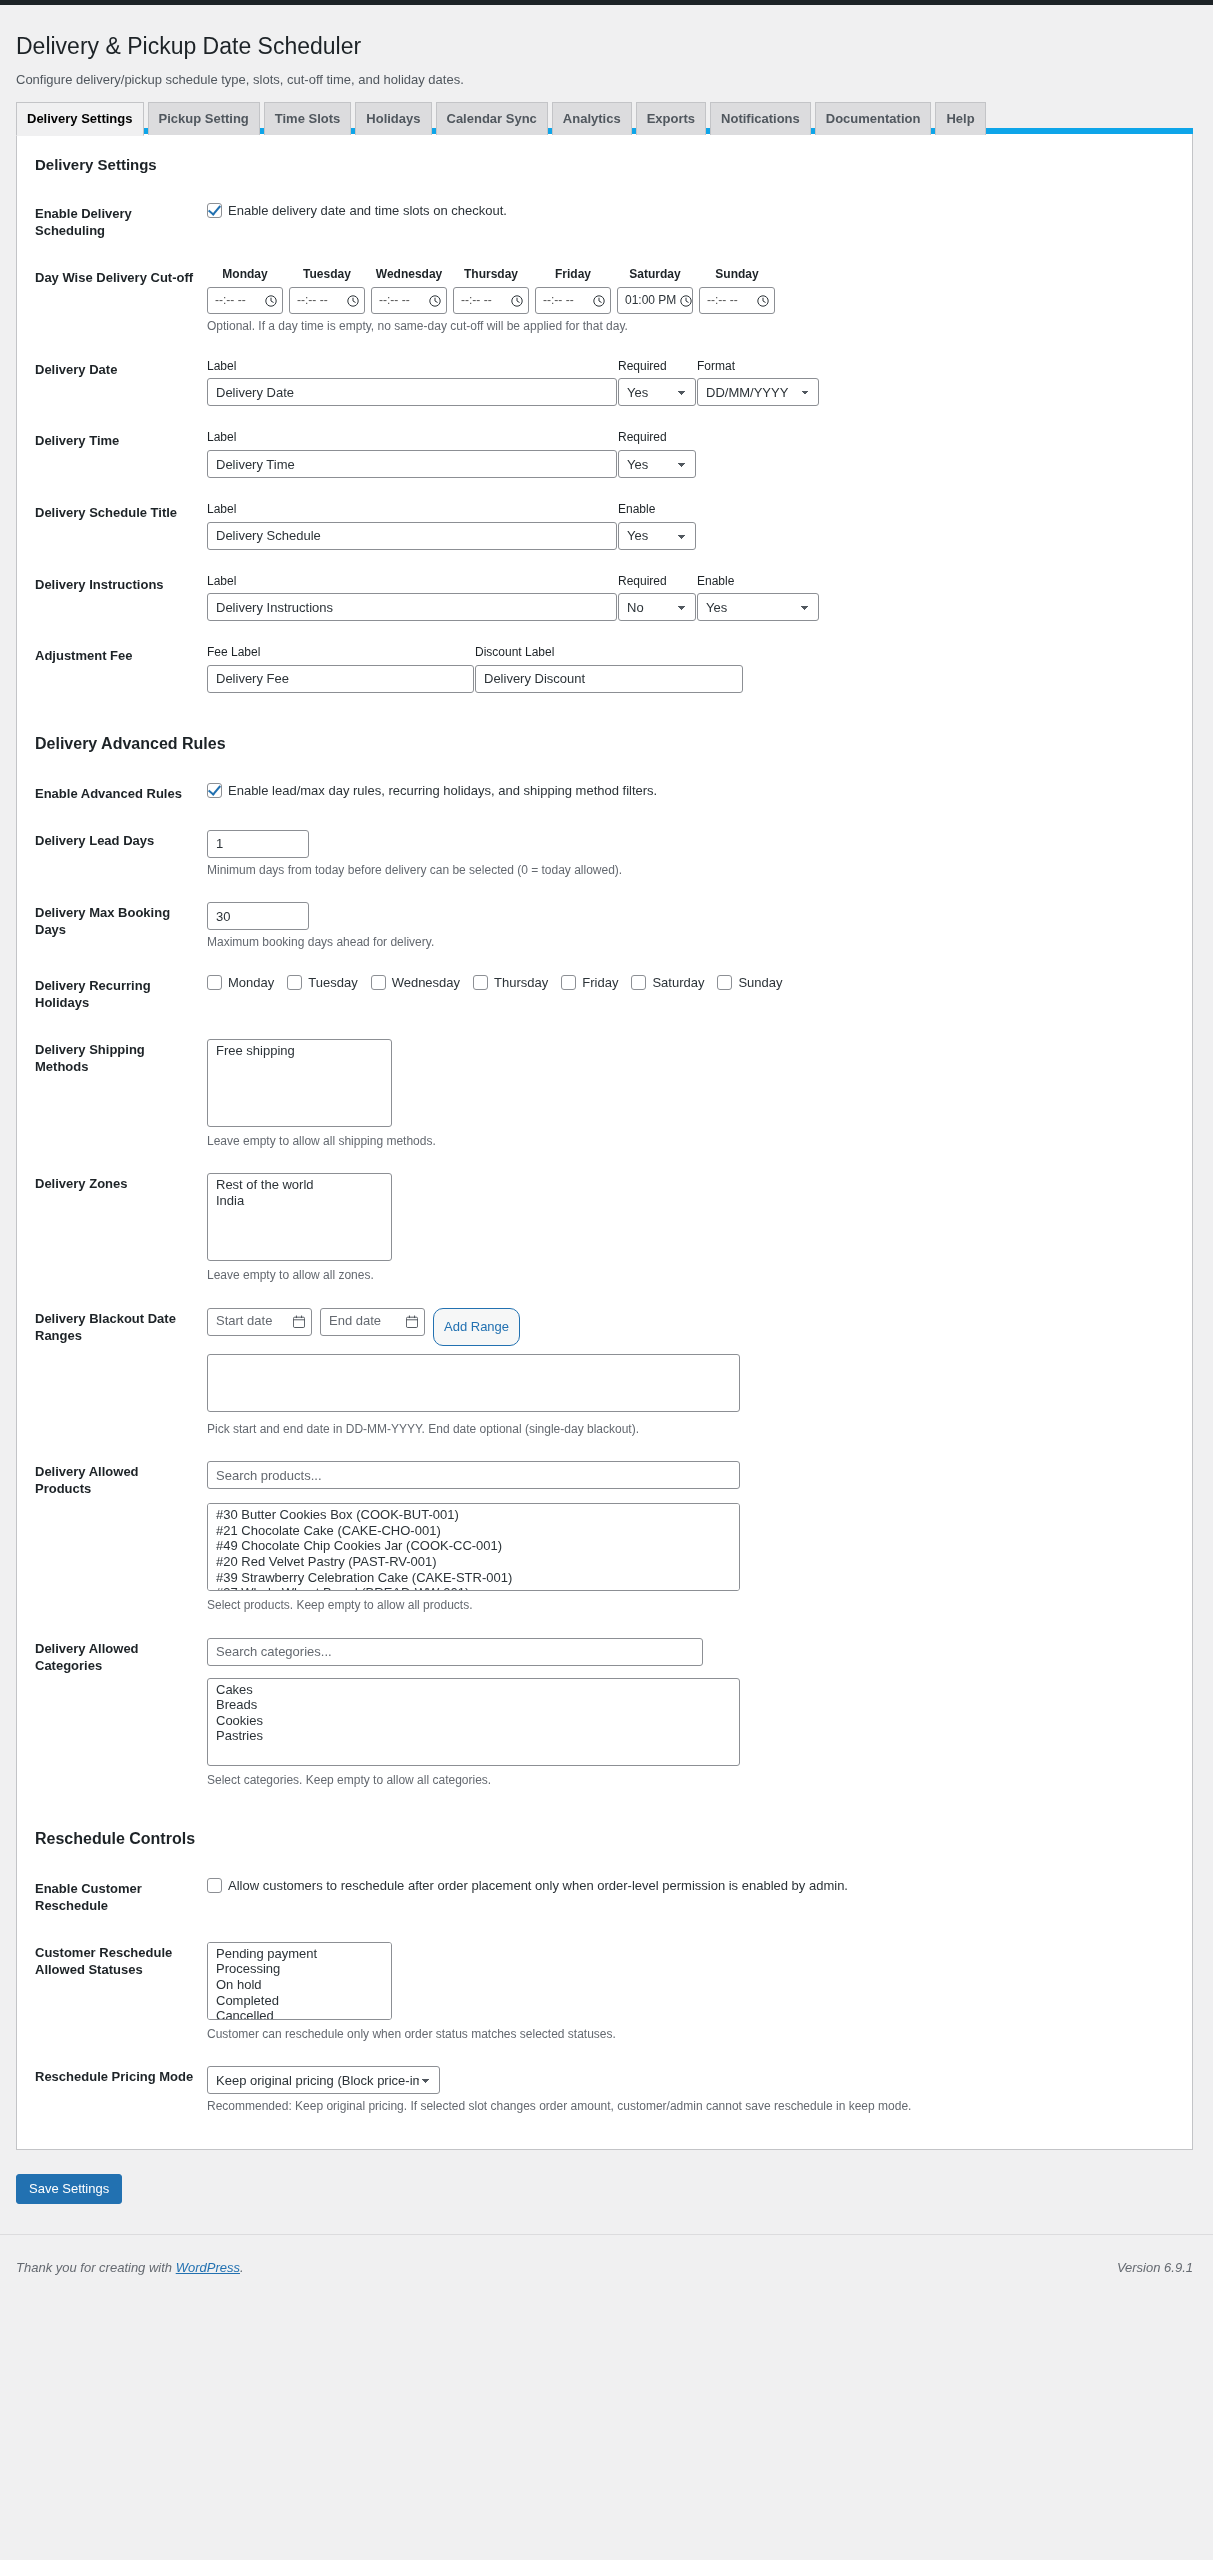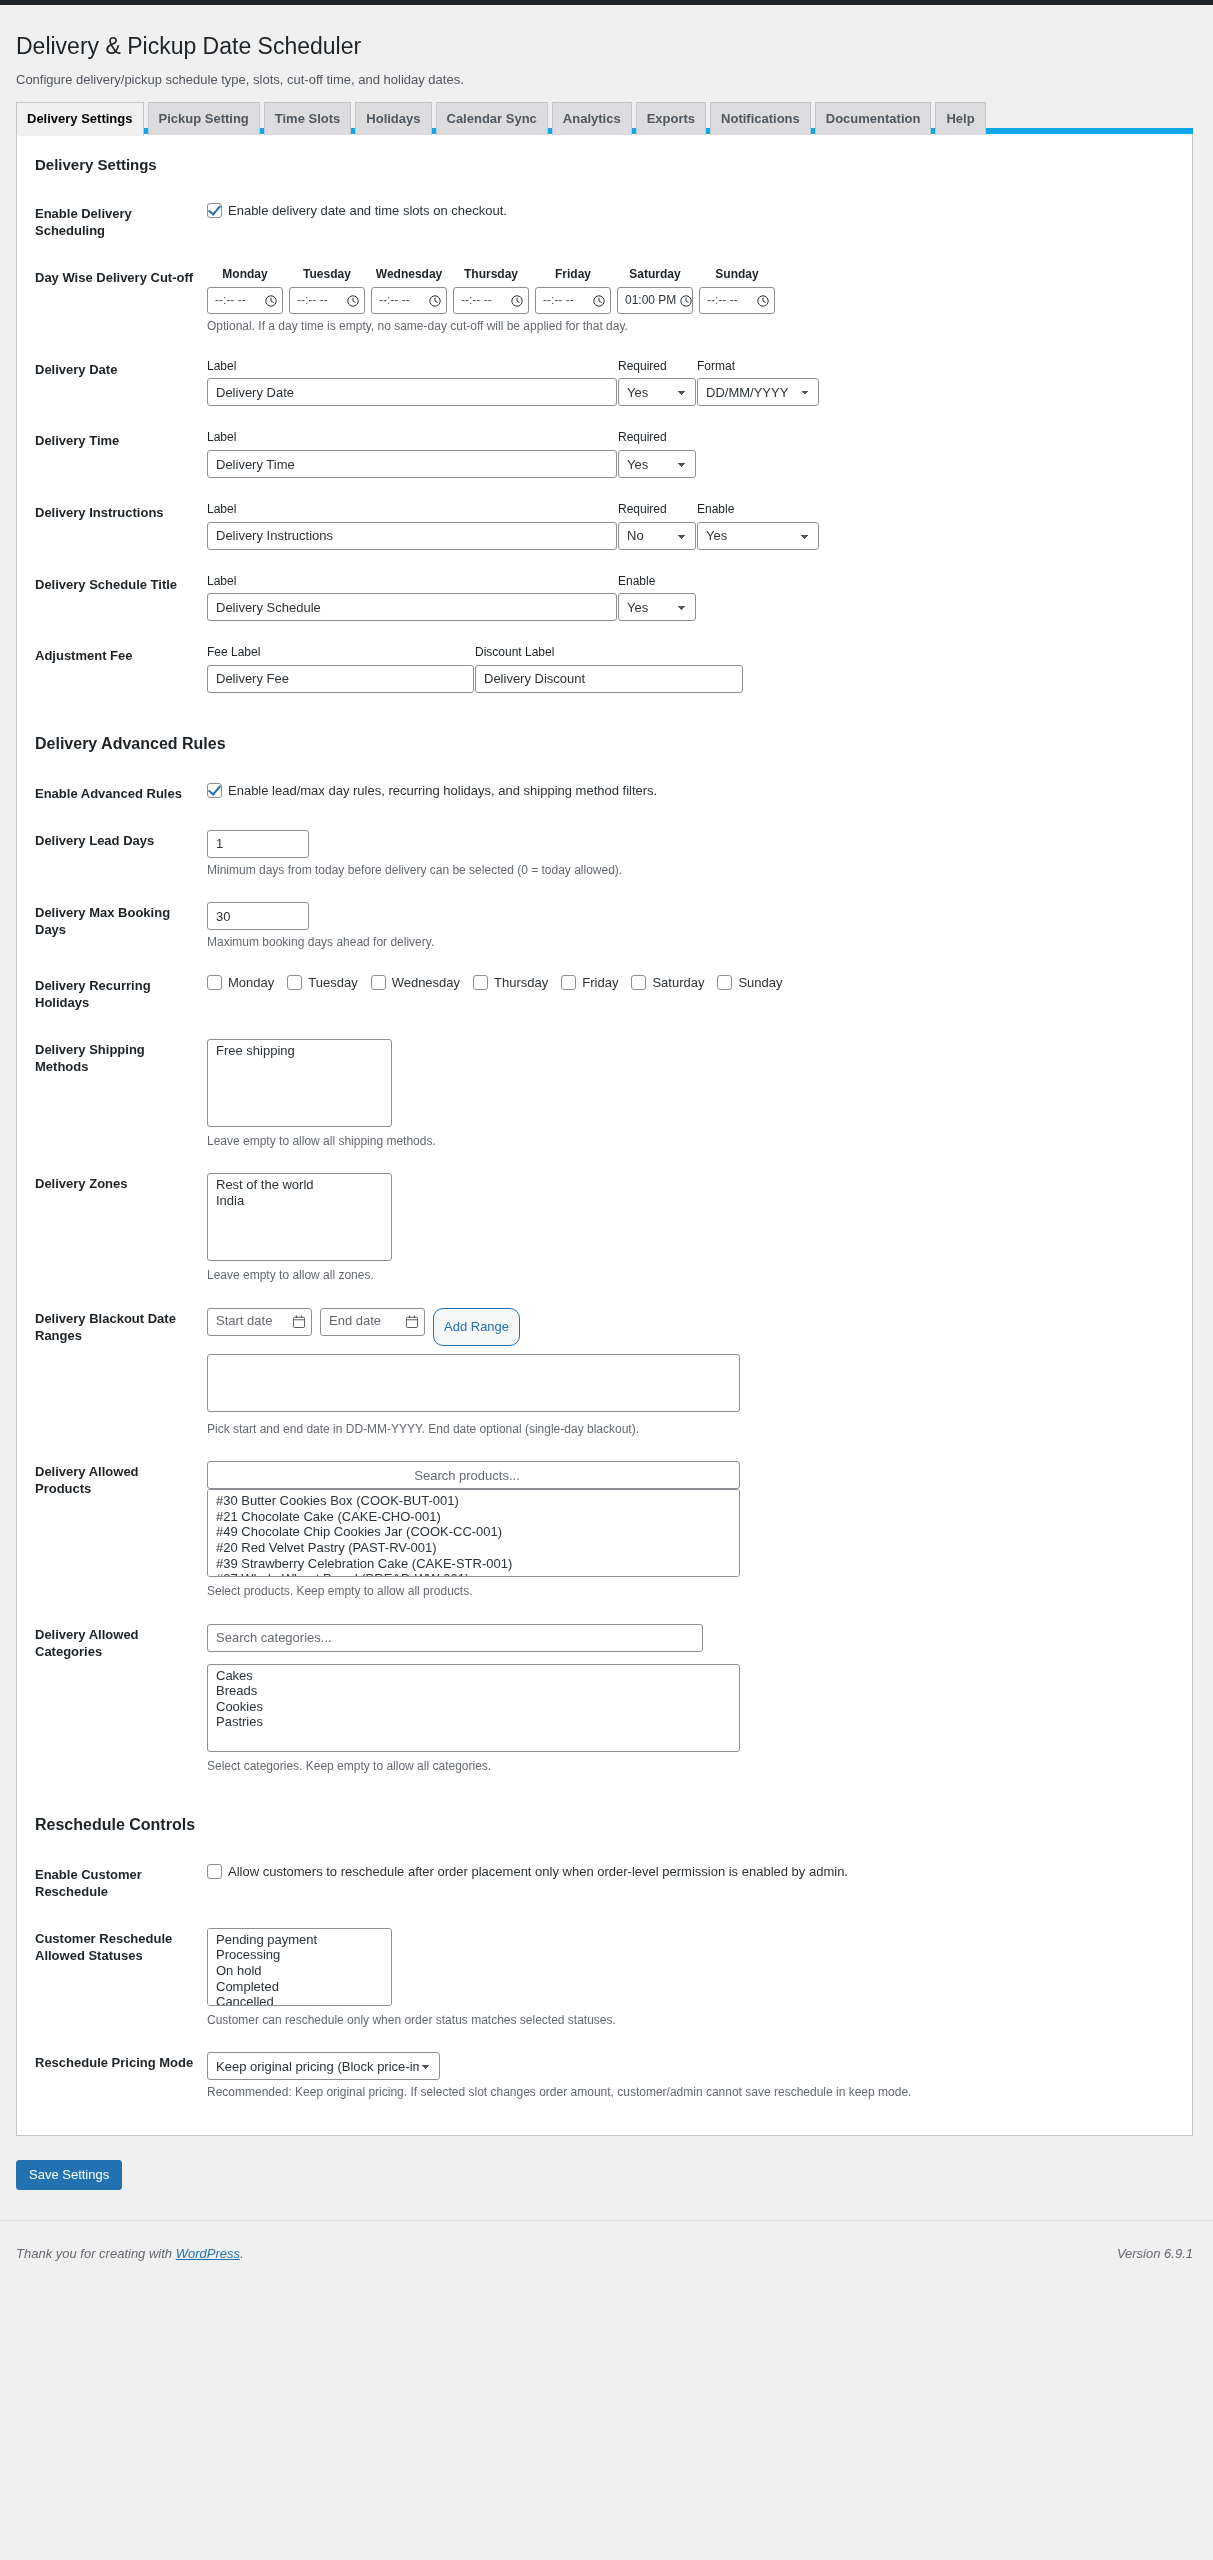--- a/index.html
+++ b/index.html
@@ -320,48 +320,48 @@
               </div>
               <div class="col-stack" style="width:78px">
                 <span class="fld-label">Required</span>
                 <select style="width:100%"><option>Yes</option></select>
               </div>
             </div>
           </td>
         </tr>
 
         <tr>
+          <th>Delivery Schedule Title</th>
+          <td>
+            <div class="fields-row">
+              <div class="col-stack" style="width:410px">
+                <span class="fld-label">Label</span>
+                <input type="text" style="width: 100%;" value="Delivery Schedule">
+              </div>
+              <div class="col-stack" style="width:78px">
+                <span class="fld-label">Enable</span>
+                <select style="width:100%"><option>Yes</option></select>
+              </div>
+            </div>
+          </td>
+        </tr>
+
+        <tr>
           <th>Delivery Instructions</th>
           <td>
             <div class="fields-row">
               <div class="col-stack" style="width:410px">
                 <span class="fld-label">Label</span>
                 <input type="text" style="width: 100%;" value="Delivery Instructions">
               </div>
               <div class="col-stack" style="width:78px">
                 <span class="fld-label">Required</span>
                 <select style="width:100%"><option>No</option></select>
               </div>
               <div class="col-stack" style="width:122px">
-                <span class="fld-label">Enable</span>
-                <select style="width:100%"><option>Yes</option></select>
-              </div>
-            </div>
-          </td>
-        </tr>
-
-        <tr>
-          <th>Delivery Schedule Title</th>
-          <td>
-            <div class="fields-row">
-              <div class="col-stack" style="width:410px">
-                <span class="fld-label">Label</span>
-                <input type="text" style="width: 100%;" value="Delivery Schedule">
-              </div>
-              <div class="col-stack" style="width:78px">
                 <span class="fld-label">Enable</span>
                 <select style="width:100%"><option>Yes</option></select>
               </div>
             </div>
           </td>
         </tr>
 
         <tr>
           <th>Adjustment Fee</th>
           <td>
@@ -462,21 +462,21 @@
               <button class="btn-secondary">Add Range</button>
             </div>
             <textarea style="width: 533px; height: 58px; resize: none;"></textarea>
             <span class="description">Pick start and end date in DD-MM-YYYY. End date optional (single-day blackout).</span>
           </td>
         </tr>
 
         <tr>
           <th>Delivery Allowed Products</th>
           <td>
-            <input type="search" style="width: 533px; margin-bottom: 0; text-align: center;" placeholder="Search products...">
+            <input type="search" style="width: 533px; margin-bottom: 14px;" placeholder="Search products...">
             <select multiple="" size="10" style="width:533px;height:88px" id="prod-list">
                 <option>#30 Butter Cookies Box (COOK-BUT-001)</option>
                 <option>#21 Chocolate Cake (CAKE-CHO-001)</option>
                 <option>#49 Chocolate Chip Cookies Jar (COOK-CC-001)</option>
                 <option>#20 Red Velvet Pastry (PAST-RV-001)</option>
                 <option>#39 Strawberry Celebration Cake (CAKE-STR-001)</option>
                 <option>#37 Whole Wheat Bread (BREAD-WW-001)</option>
               </select>
             <span class="description">Select products. Keep empty to allow all products.</span>
           </td>

